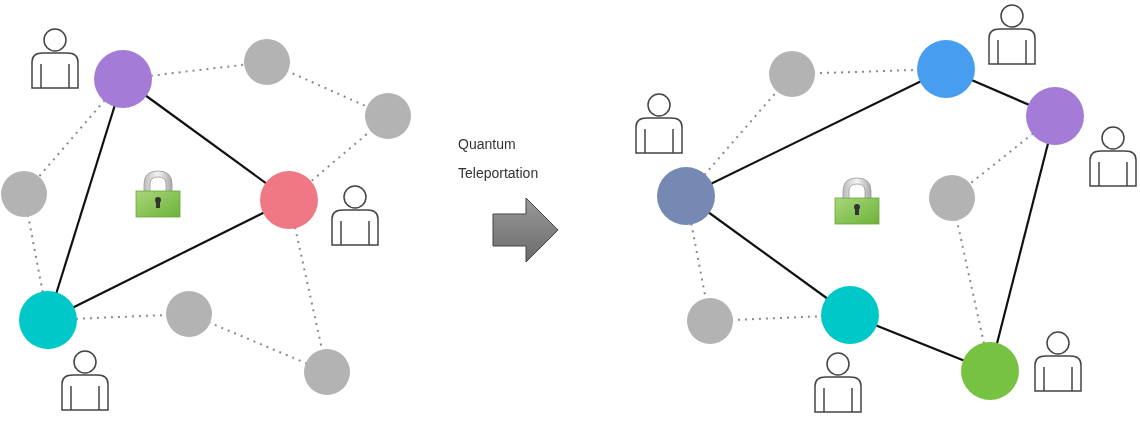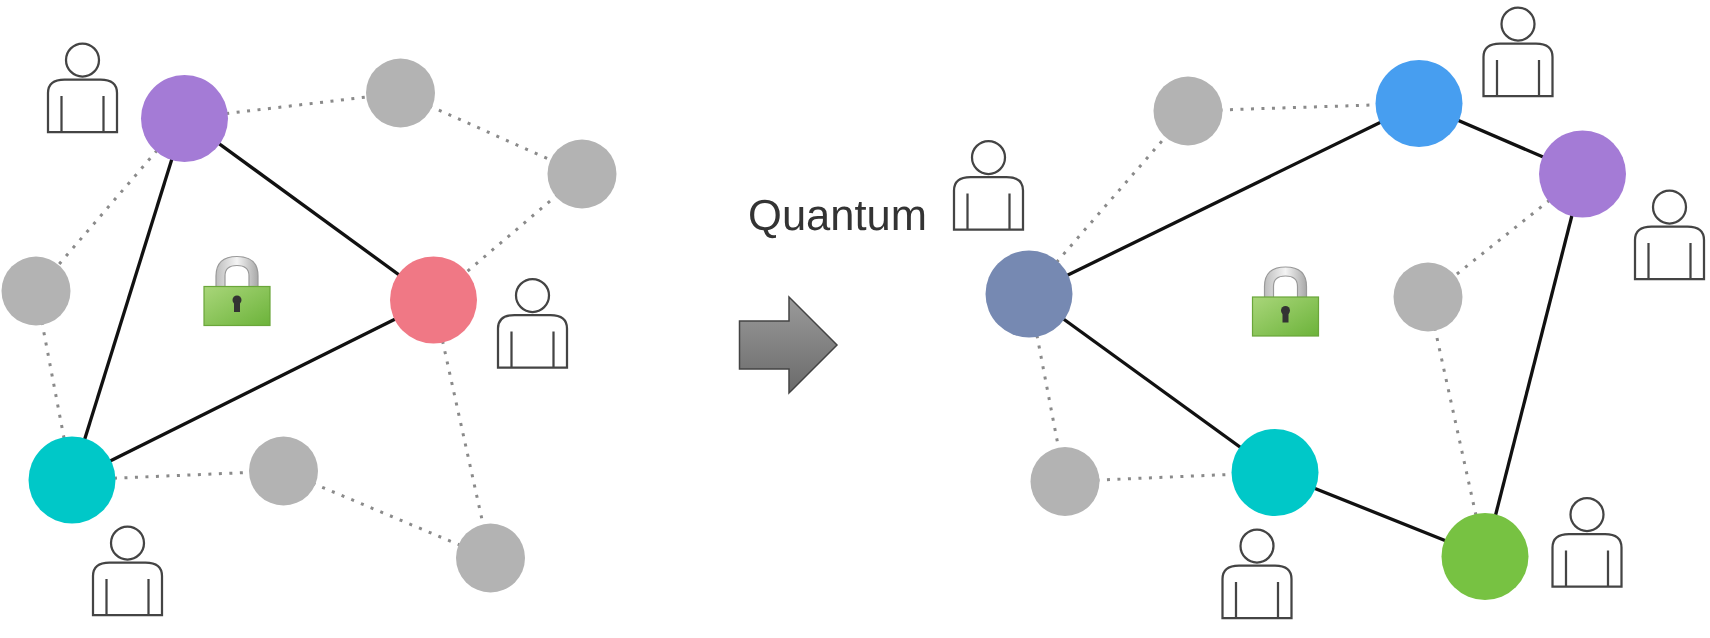--- a/index.html
+++ b/index.html
@@ -1,18 +1,18 @@
 <!DOCTYPE html>
 <html><head>
 <meta charset="utf-8">
 <style>
   html, body { margin: 0; padding: 0; background: #ffffff; }
   body { width: 1140px; height: 425px; position: relative; overflow: hidden; font-family: "Liberation Sans", sans-serif; }
   svg { position: absolute; left: 0; top: 0; }
-  .caption { position: absolute; left: 458px; top: 130px; width: 160px; text-align: right; font-size: 29px; line-height: 29px; color: #333333; }
+  .caption { position: absolute; left: 458px; top: 130px; width: 160px; text-align: left; font-size: 14px; line-height: 29px; color: #333333; }
 </style>
 </head>
 <body>
 
 <svg id="diagram" width="1140" height="425" viewBox="0 0 1140 425">
   <defs>
     <linearGradient id="lockBody" x1="0" y1="0" x2="1" y2="1">
       <stop offset="0" stop-color="#a9d67a"></stop>
       <stop offset="1" stop-color="#6cb33a"></stop>
     </linearGradient>
@@ -130,13 +130,14 @@
         <rect x="1" y="22" width="44" height="26" fill="url(#lockBody)" stroke="#6aa63a" stroke-width="0.8"></rect>
         <circle cx="23" cy="31" r="3" fill="#333"></circle>
         <rect x="21" y="32" width="4" height="7" fill="#333"></rect>
       </g>
     </g>
   <polygon points="493,214 526,214 526,198 558,230 526,262 526,246 493,246" fill="url(#arrowGrad)" stroke="#444" stroke-width="1"></polygon>
 </svg>
 
 <div class="caption">
   <div>Quantum</div>
+  <div>Teleportation</div>
 </div>
 
 </body></html>

